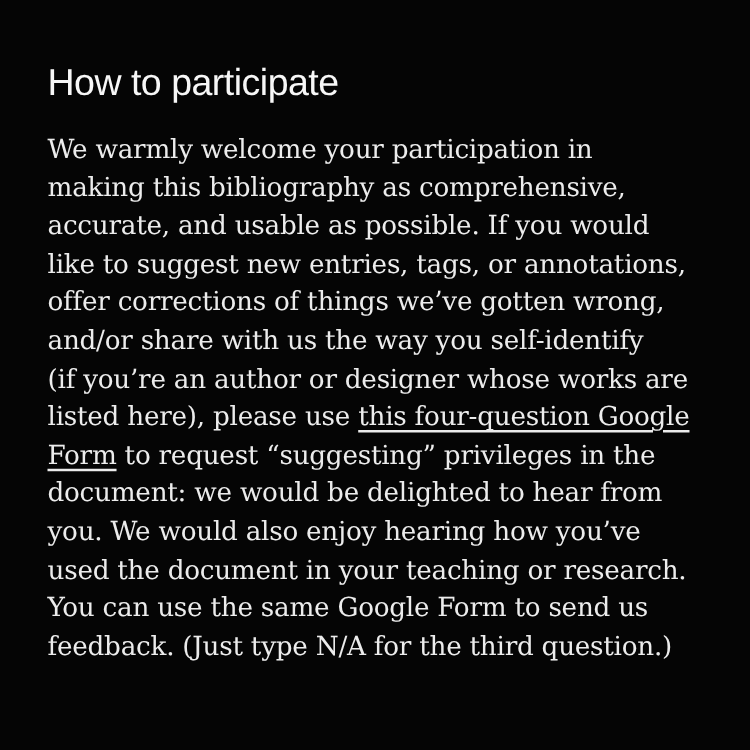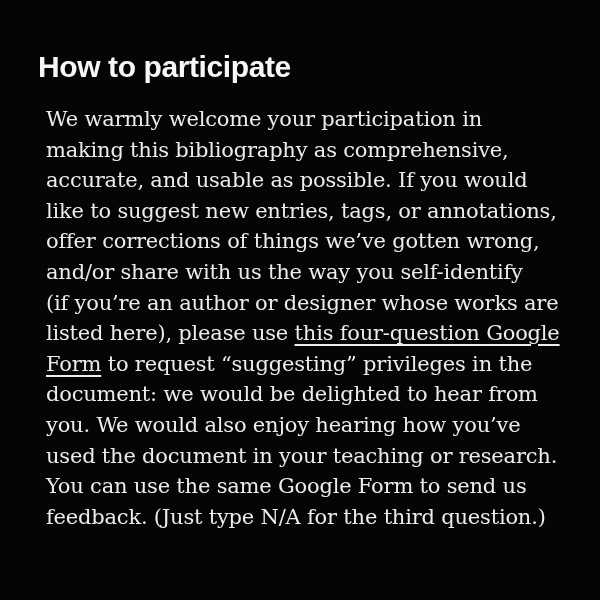--- a/index.html
+++ b/index.html
@@ -12,28 +12,28 @@
     width: 600px;
     height: 600px;
     background: #050505;
     overflow: hidden;
     box-sizing: border-box;
     padding: 50px 20px 0 38px;
   }
   .title {
     margin: 0 0 20px 0;
     font-family: "Liberation Sans", sans-serif;
-    font-weight: 700;
+    font-weight: 400;
     font-size: 30px;
     line-height: 34px;
     letter-spacing: -0.4px;
     color: #f7f7f7;
   }
   .body-text {
-    margin: 8px;
+    margin: 0;
     font-family: "DejaVu Serif", serif;
     font-size: 21px;
     line-height: 30.6px;
     color: #ececec;
     white-space: pre;
     letter-spacing: -0.2px;
   }
   .body-text a {
     color: inherit;
     text-decoration: underline;

